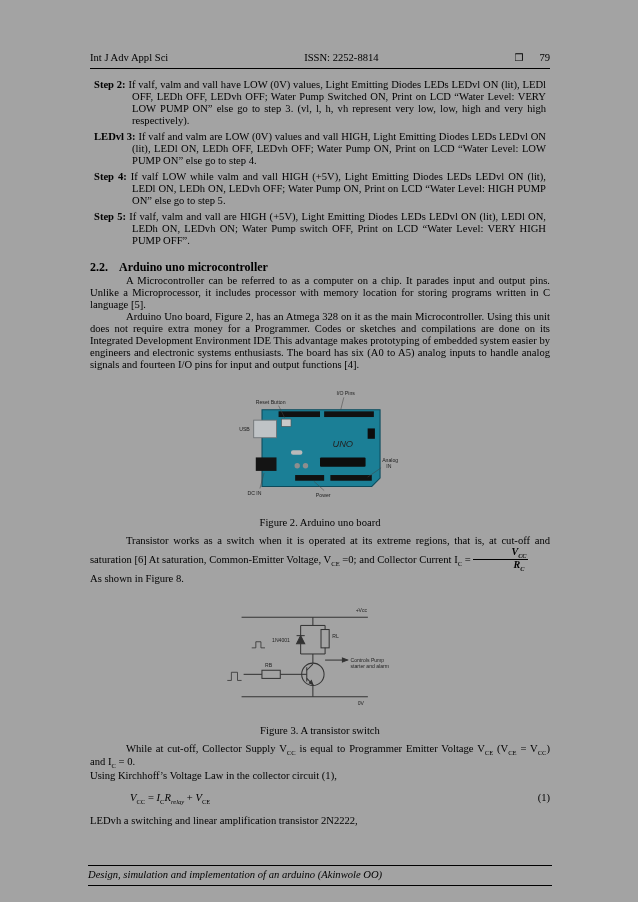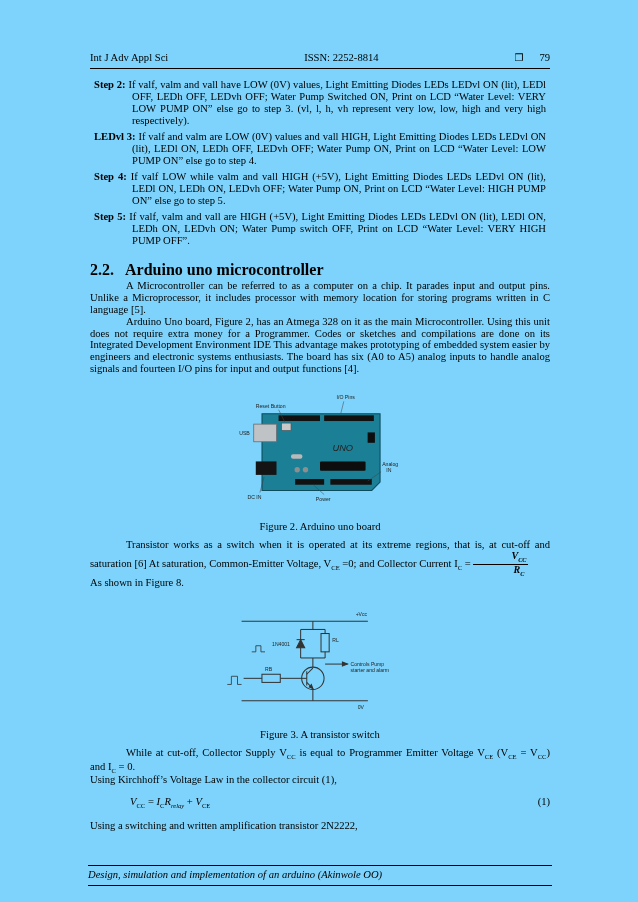--- a/index.html
+++ b/index.html
@@ -6,40 +6,40 @@
   html, body { margin: 0; padding: 0; }
   body {
     width: 638px; height: 902px;
     background: #ffffff;
     font-family: "Liberation Serif", serif;
     color: #000;
   }
   .page {
     position: relative;
     width: 638px; height: 902px;
-    background: #7dd3fc;
+    background: #a3a3a3;
     padding: 52px 88px 0 90px;
     font-size: 10.6px;
     line-height: 1.13;
   }
   
   .pagehead {
     display: flex; justify-content: space-between; align-items: baseline;
     padding-bottom: 4px; border-bottom: 1px solid #000; margin-bottom: 10px;
   }
   .ph-right { display: flex; gap: 16px; }
   .box-icon { font-size: 10px; }
   
   .step {
     margin: 4px; text-align: justify;
     padding-left: 38px; text-indent: -38px;
   }
   .steplabel { font-weight: bold; }
   
-  .sechead { font-weight: bold; font-size: 16px; margin: 14px 0 1px 0; }
+  .sechead { font-weight: bold; font-size: 12px; margin: 14px 0 1px 0; }
   .secnum { margin-right: 11px; }
   .para { margin: 0; text-align: justify; }
   .indent { text-indent: 36px; }
   sub { font-size: 0.62em; }
   
   .fig { margin: 16px 0 6px 0; text-align: center; }
   .fig figcaption { margin-top: 11px; }
   svg { font-family: "Liberation Sans", sans-serif; }
   svg text { fill: #222; }
   
@@ -186,19 +186,19 @@
   </figure>
 
   <p class="para indent"><span>While at cut-off, Collector Supply V</span><sub>CC</sub><span> is equal to Programmer Emitter Voltage V</span><sub>CE</sub><span> (V</span><sub>CE</sub><span> = V</span><sub>CC</sub><span>) and I</span><sub>C</sub><span> = 0.</span></p>
   <p class="para">Using Kirchhoff’s Voltage Law in the collector circuit (1),</p>
 
   <div class="eqrow">
     <span class="eq"><i>V</i><sub>CC</sub><span> = </span><i>I</i><sub>C</sub><i>R</i><sub><i>relay</i></sub><span> + </span><i>V</i><sub>CE</sub></span>
     <span class="eqnum">(1)</span>
   </div>
 
-  <p class="para">Using a switching and written amplification transistor 2N2222,</p>
+  <p class="para">LEDvh a switching and linear amplification transistor 2N2222,</p>
 
   <div class="footer">
     <div class="foottext">Design, simulation and implementation of an arduino (Akinwole OO)</div>
   </div>
 
 </div>
 
 </body></html>

